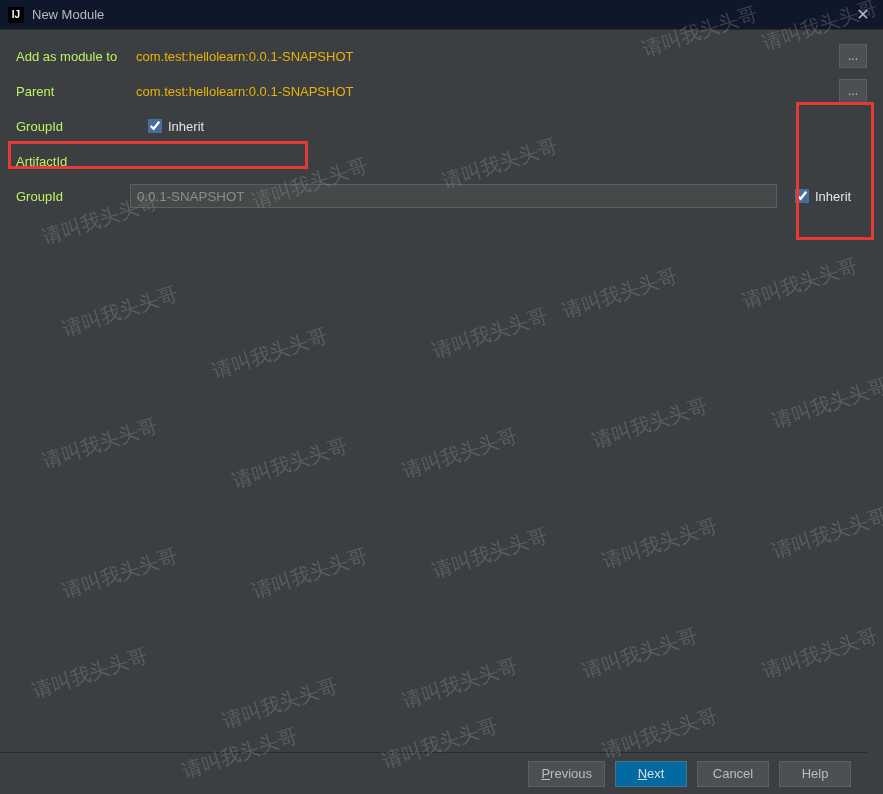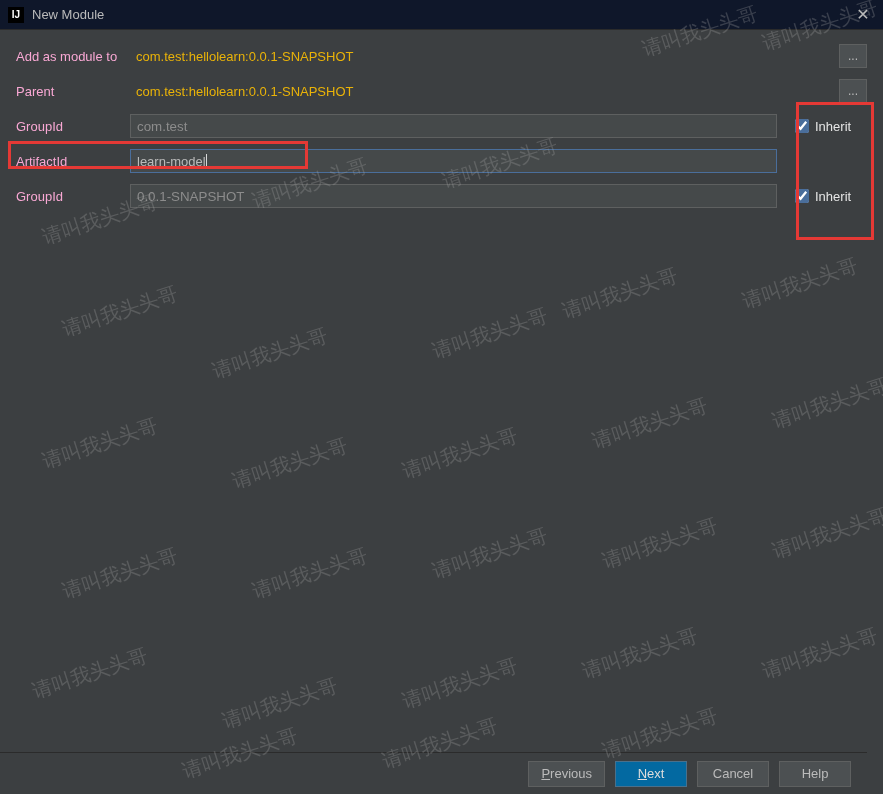--- a/index.html
+++ b/index.html
@@ -30,21 +30,21 @@
       display: flex; align-items: center; justify-content: center;
       color: #bbbbbb; cursor: pointer;
       font-size: 16px;
     }
 
     .form { padding: 14px 16px 0 16px; }
     .row {
       display: flex; align-items: center;
       margin-bottom: 11px; min-height: 24px;
     }
-    .label { width: 114px; color: #f9a8d4; }
+    .label { width: 114px; color: #bef264; }
     .value-static {
       flex: 1; color: #eab308; padding: 4px 6px;
     }
     .input-field {
       flex: 1; background: #45494a;
       border: 1px solid #5e6060;
       padding: 3px 6px; color: #bbbbbb;
       height: 24px;
       outline: none;
     }
@@ -129,33 +129,28 @@
   </div>
 
   <div class="row">
     <div class="label">Parent</div>
     <div class="value-static">com.test:hellolearn:0.0.1-SNAPSHOT</div>
     <div class="browse-btn">...</div>
   </div>
 
   <div class="row">
     <div class="label">GroupId</div>
-    <input class="input-field readonly" readonly="" value="com.test" style="">
     <div class="inherit-cell">
       <input type="checkbox" checked="" style="">
       <label>Inherit</label>
     </div>
   </div>
 
   <div class="row">
     <div class="label">ArtifactId</div>
-    <div class="input-field focused" style="display:flex;align-items:center;">
-      <span>learn-model</span>
-        <span class="caret"></span>
-    </div>
     <div class="inherit-cell" style="visibility:hidden;"></div>
   </div>
 
   <div class="row">
     <div class="label">GroupId</div>
     <input class="input-field readonly" readonly="" value="0.0.1-SNAPSHOT" style="">
     <div class="inherit-cell">
       <input type="checkbox" checked="" style="">
       <label>Inherit</label>
     </div>

